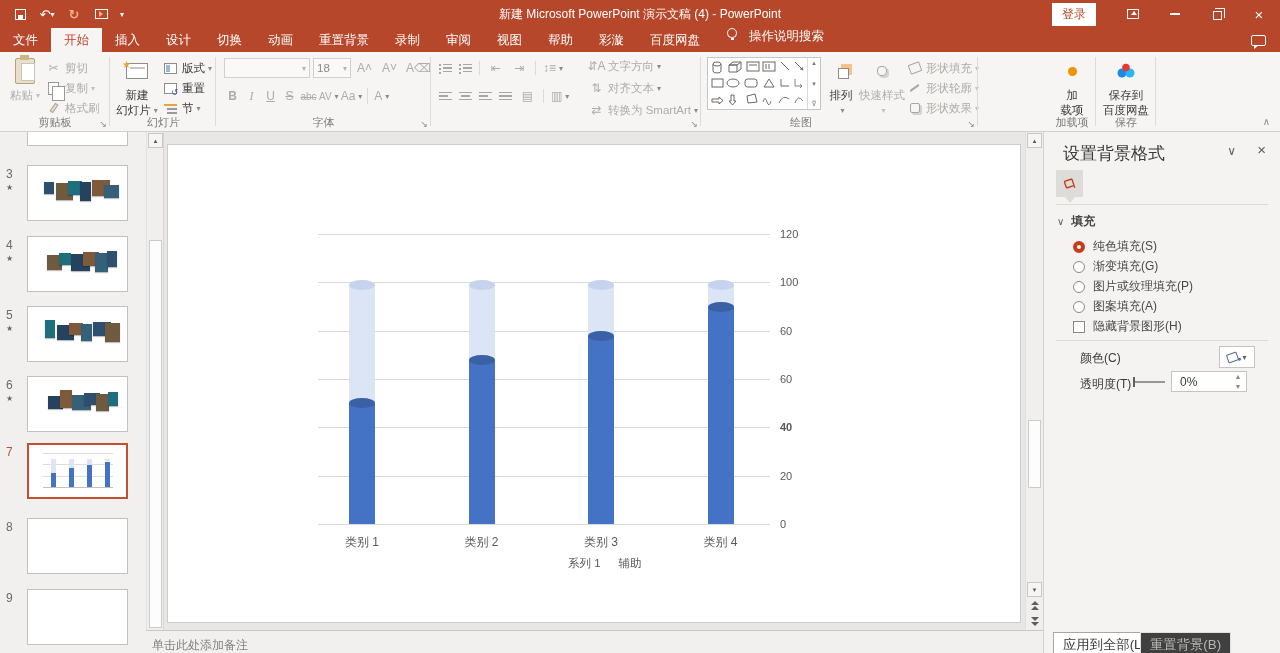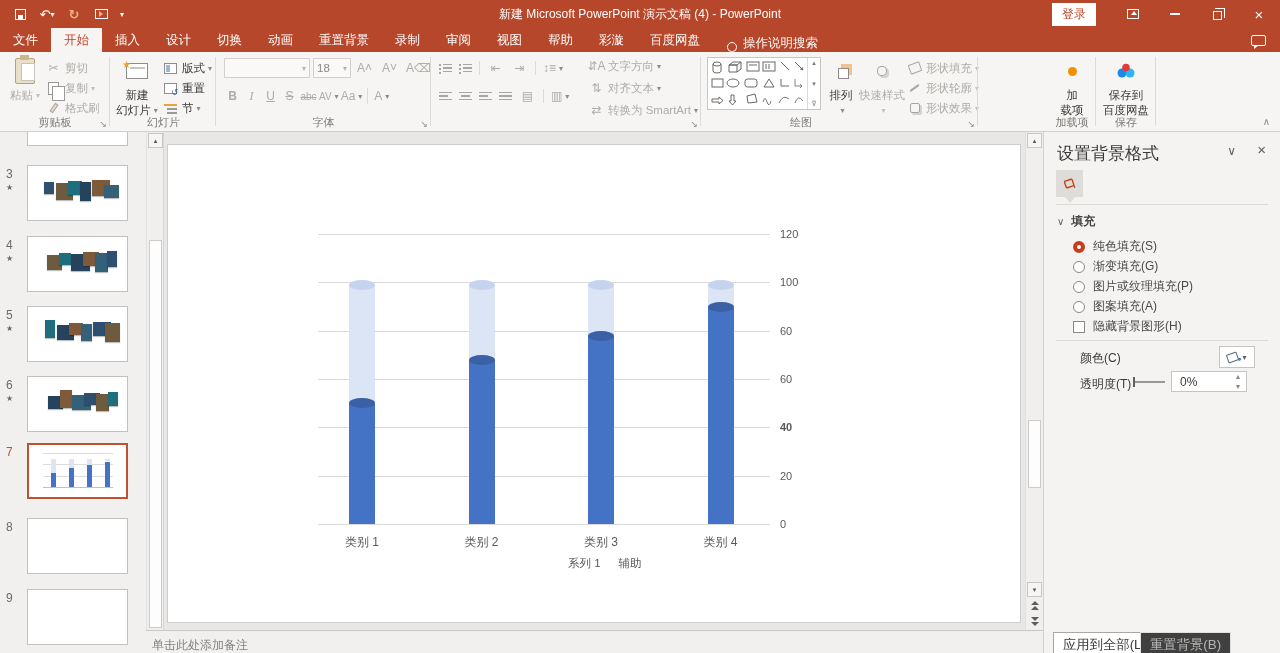--- a/index.html
+++ b/index.html
@@ -24,21 +24,21 @@
   .ic-dispopt:after{content:"";position:absolute;left:3px;top:1px;border-bottom:4px solid #fff;border-left:3px solid transparent;border-right:3px solid transparent}
   .ic-min{width:10px;height:1.5px;background:#fff}
   .ic-restore{width:9px;height:9px;border:1px solid #fff;position:relative;margin-top:2px}
   .ic-restore:before{content:"";position:absolute;left:1px;top:-4px;width:9px;height:9px;border:1px solid #fff;border-bottom:none;border-left:none}
   .ic-close{font-size:15px}
 
   
   .tabrow{position:absolute;left:0;top:28px;width:1280px;height:24px;background:#B7472A;display:flex;align-items:stretch;color:#fff;font-size:12.5px}
   .tab{padding:0 13px;line-height:24px;white-space:nowrap}
   .tab.selected{background:#f6f5f3;color:#C8432B}
-  .tellme{display:flex;align-items:flex-end;gap:6px;margin-left:14px;white-space:nowrap}
+  .tellme{display:flex;align-items:flex-start;gap:12px;margin-left:14px;white-space:nowrap}
   .bulb{width:10px;height:10px;border:1.2px solid #fff;border-radius:50% 50% 45% 45%;position:relative}
   .bulb:after{content:"";position:absolute;left:2.5px;bottom:-3px;width:3px;height:2px;background:#fff}
   .comment-ic{margin-left:auto;margin-right:14px;align-self:center;width:15px;height:11px;border:1.2px solid #fff;border-radius:2px;position:relative}
   .comment-ic:after{content:"";position:absolute;left:2px;bottom:-4px;border-top:4px solid #fff;border-right:5px solid transparent}
 
   
   .ribbon{position:absolute;left:0;top:52px;width:1280px;height:80px;background:#f6f5f3;border-bottom:1px solid #d2cfcc}
   .rgroup{position:absolute;top:0;height:79px}
   .glabel{position:absolute;bottom:1px;left:0;right:0;text-align:center;font-size:11px;color:#7d7a77}
   .launcher{position:absolute;right:3px;bottom:2px;font-size:9px;color:#8d8b89}
@@ -119,21 +119,21 @@
   .chart{position:absolute;left:150px;top:89px;width:512px;height:350px}
   .gline{position:absolute;left:0;width:452px;height:1px;background:#d9d9d9}
   .ytick{position:absolute;left:462px;font-size:11px;color:#595959}
   .catlab{position:absolute;width:80px;text-align:center;font-size:12px;color:#595959}
   .legend{position:absolute;display:flex;gap:18px;font-size:11.5px;color:#595959}
   .bar-seg{position:absolute}
   .cap{position:absolute;border-radius:50%}
 
   
   .fpanel{position:absolute;left:1043px;top:132px;width:237px;height:521px;background:#f4f3f1;border-left:1px solid #d4d2d0;font-size:12px}
-  .fp-title{position:absolute;left:13px;top:10px;font-size:17px;color:#3b3a39}
+  .fp-title{position:absolute;left:19px;top:10px;font-size:17px;color:#3b3a39}
   .fp-chev{position:absolute;top:12px;right:44px;color:#605e5c;font-size:12px}
   .fp-close{position:absolute;top:9px;right:14px;color:#605e5c;font-size:15px}
   .fill-tab{position:absolute;left:12px;top:38px;width:27px;height:27px;background:#dedcd9;display:flex;align-items:center;justify-content:center}
   .fill-notch{position:absolute;left:21px;top:65px;width:0;height:0;border-left:5px solid transparent;border-right:5px solid transparent;border-top:6px solid #dedcd9}
   .fp-hr{position:absolute;left:12px;right:12px;height:1px;background:#dcdad7}
   .sect-head{position:absolute;left:13px;font-weight:bold;color:#444;display:flex;gap:7px;align-items:center}
   .sect-head .ch{font-weight:normal;font-size:10px;color:#605e5c}
   .fopt{position:absolute;left:29px;display:flex;align-items:center;gap:8px;color:#4a4846}
   .radio{width:12px;height:12px;border-radius:50%;border:1px solid #8a8886;background:#fff;flex:0 0 auto}
   .radio.sel{border:4px solid #C43E1C}

